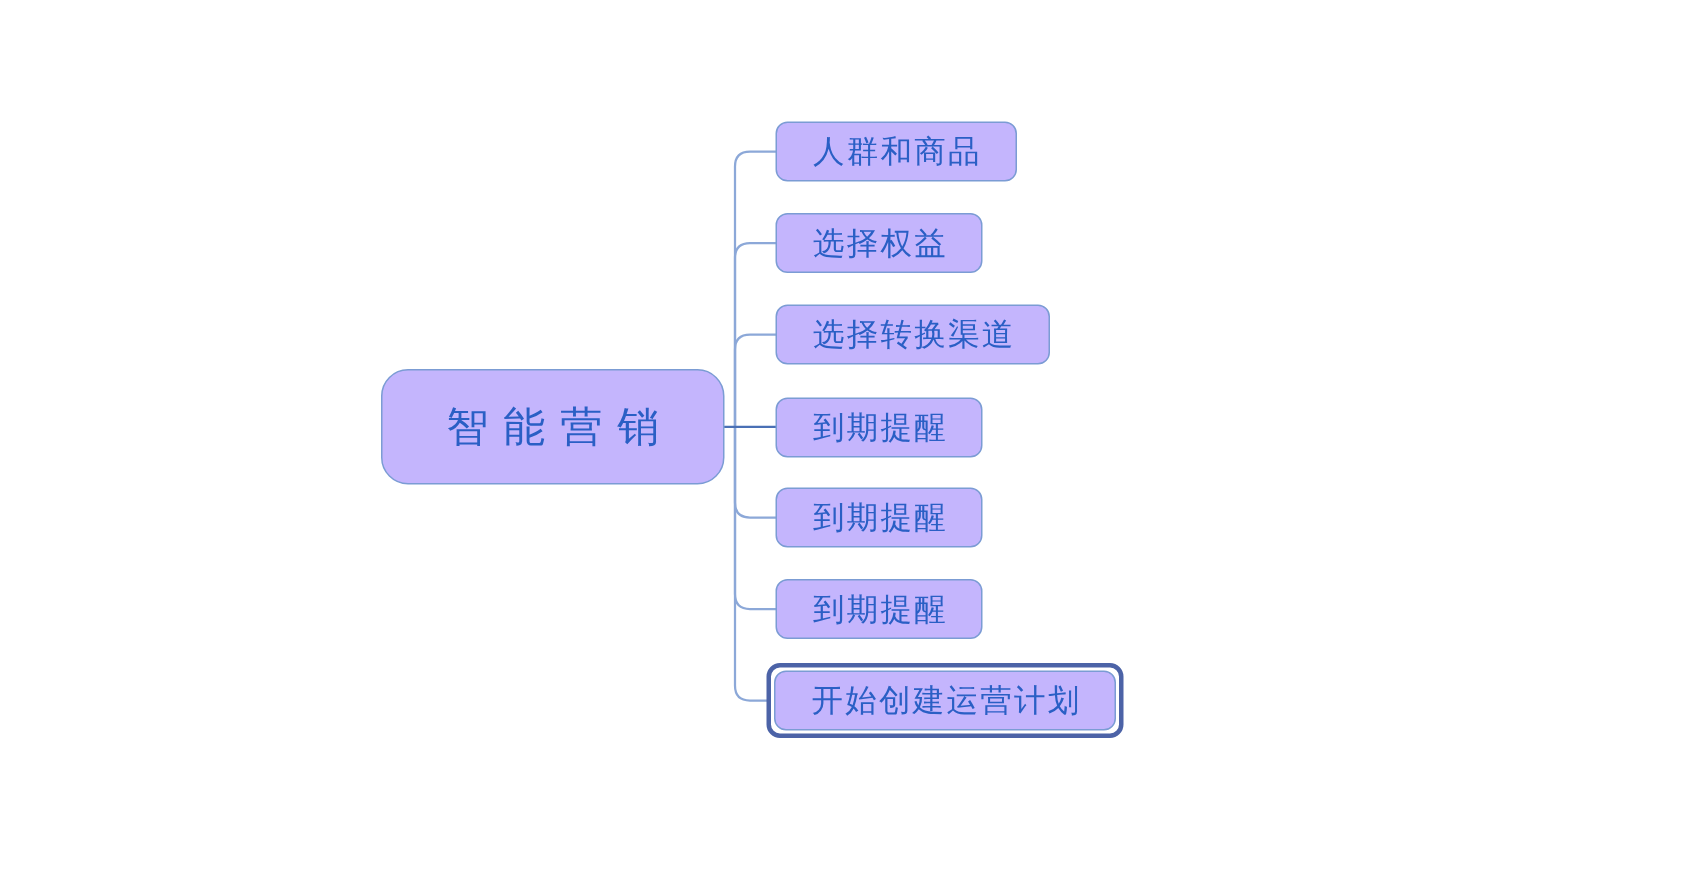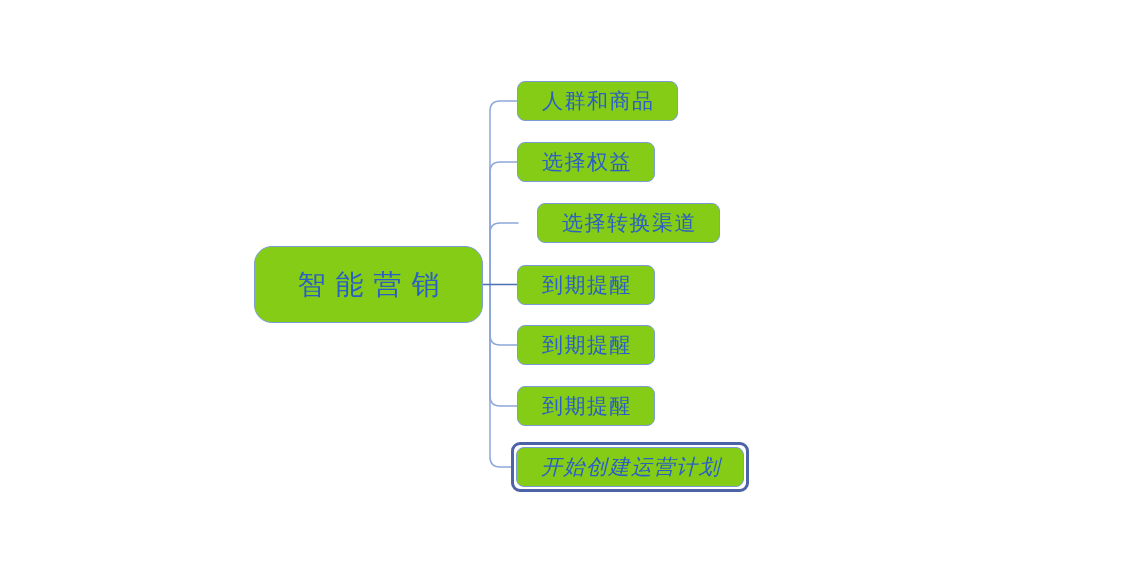--- a/index.html
+++ b/index.html
@@ -22,21 +22,21 @@
     width: 1128px;
     height: 582px;
     pointer-events: none;
   }
   .node {
     position: absolute;
     display: inline-flex;
     align-items: center;
     justify-content: center;
     box-sizing: border-box;
-    background: #84cc16;
+    background: #c4b5fd;
     color: #2a5fc5;
     white-space: nowrap;
     cursor: default;
     text-align: center;
   }
   .root-node {
     left: 254px;
     top: 246px;
     width: 229px;
     height: 77px;
@@ -55,21 +55,20 @@
     padding: 0 22px 0 24px;
   }
   .selected-outline {
     position: absolute;
     display: inline-block;
     box-sizing: border-box;
     border: 3px solid #4c63a7;
     border-radius: 9px;
     padding: 2px;
     background: #ffffff;
-    font-style: italic;
   }
   .selected-outline .child-node {
     position: static;
   }
 </style>
 </head>
 <body>
 
 <div class="canvas">
   <svg class="connectors" id="connector-svg" viewBox="0 0 1128 582" xmlns="http://www.w3.org/2000/svg">
@@ -86,21 +85,21 @@
     <span>智能营销</span>
   </div>
 
   <div id="children-layer">
       <div class="node child-node" style="left: 517px; top: 81px;">
         <span>人群和商品</span>
       </div>
       <div class="node child-node" style="left: 517px; top: 142px;">
         <span>选择权益</span>
       </div>
-      <div class="node child-node" style="left: 517px; top: 203px; margin-left: 20px;">
+      <div class="node child-node" style="left: 517px; top: 203px;">
         <span>选择转换渠道</span>
       </div>
       <div class="node child-node" style="left: 517px; top: 264.5px;">
         <span>到期提醒</span>
       </div>
       <div class="node child-node" style="left: 517px; top: 325px;">
         <span>到期提醒</span>
       </div>
       <div class="node child-node" style="left: 517px; top: 386px;">
         <span>到期提醒</span>

